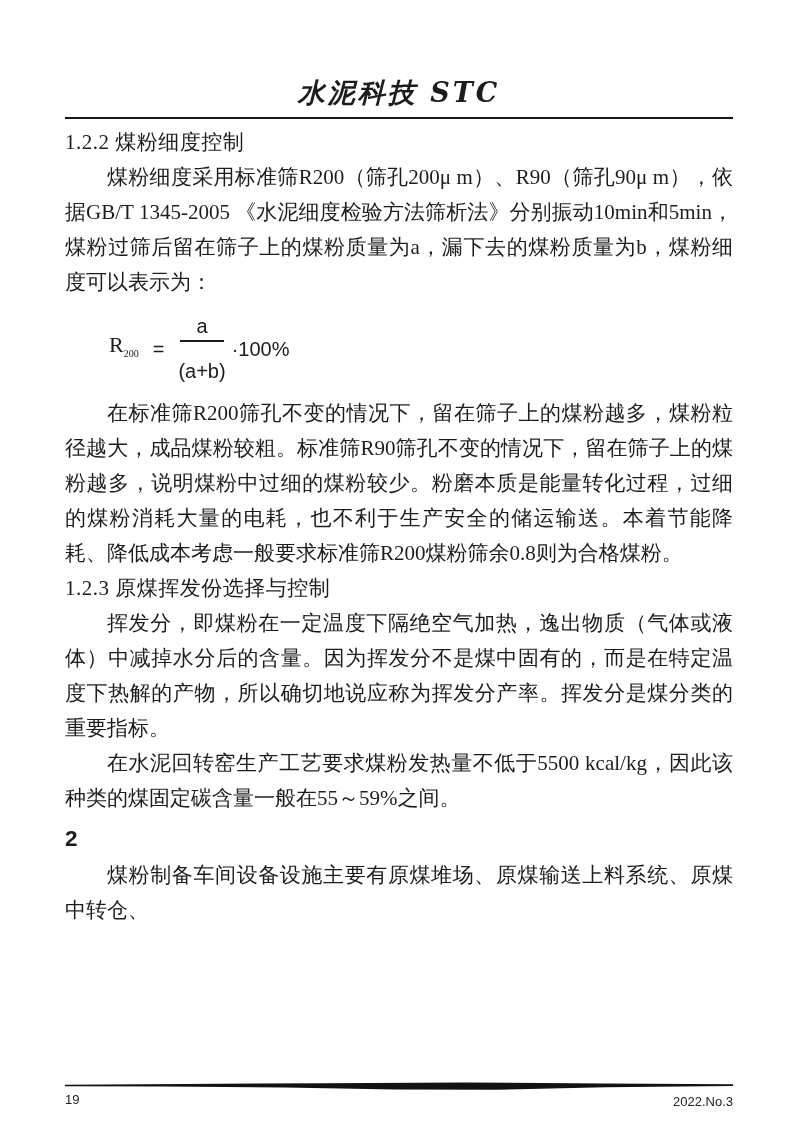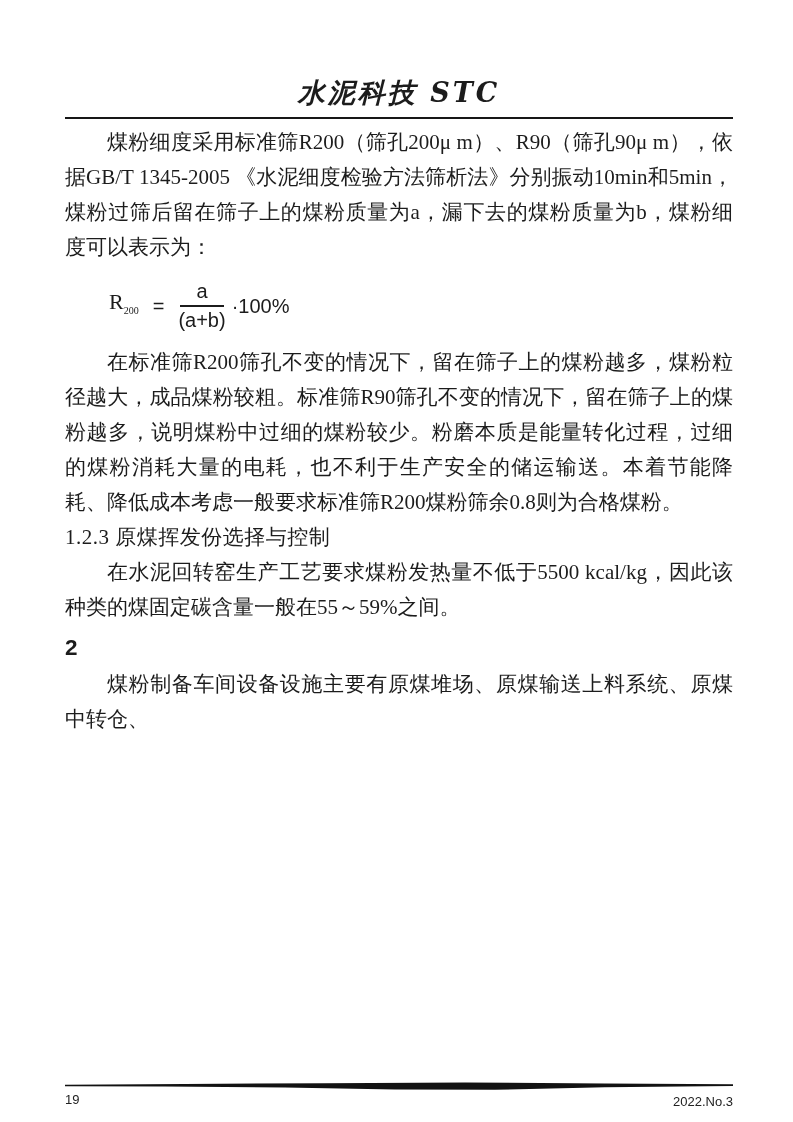--- a/index.html
+++ b/index.html
@@ -77,21 +77,21 @@
   .frac {
     display: inline-flex;
     flex-direction: column;
     align-items: center;
     line-height: 1.25;
   }
   .frac .num {
     padding: 0 16px 1px 16px;
     border-bottom: 2px solid #1c1c1c;
   }
-  .frac .den { padding-top: 1px; }
+  .frac .den { padding-top: 17px; }
   .formula-factor { margin-left: 6px; }
 
   
   .h2-row {
     display: flex;
     align-items: baseline;
     font-weight: 700;
     font-size: 22.5px;
     line-height: 38px;
     margin-top: 4px;
@@ -125,37 +125,39 @@
 
 <div class="page">
 
   <div class="header">
     <div class="journal-title">水泥科技 STC</div>
     <div class="header-rule"></div>
   </div>
 
   <div class="content">
 
+    <div class="sub-heading">1.2.2 煤粉细度控制</div>
 
     <p class="para">煤粉细度采用标准筛R200（筛孔200μ m）、R90（筛孔90μ m），依据GB/T 1345-2005 《水泥细度检验方法筛析法》分别振动10min和5min，煤粉过筛后留在筛子上的煤粉质量为a，漏下去的煤粉质量为b，煤粉细度可以表示为：</p>
 
     <div class="formula-row">
       <span class="formula-lhs"><span>R</span><span class="formula-sub">200</span></span>
       <span class="formula-eq">=</span>
       <span class="frac">
         <span class="num">a</span>
         <span class="den">(a+b)</span>
       </span>
       <span class="formula-factor">·100%</span>
     </div>
 
     <p class="para">在标准筛R200筛孔不变的情况下，留在筛子上的煤粉越多，煤粉粒径越大，成品煤粉较粗。标准筛R90筛孔不变的情况下，留在筛子上的煤粉越多，说明煤粉中过细的煤粉较少。粉磨本质是能量转化过程，过细的煤粉消耗大量的电耗，也不利于生产安全的储运输送。本着节能降耗、降低成本考虑一般要求标准筛R200煤粉筛余0.8则为合格煤粉。</p>
 
     <div class="sub-heading">1.2.3 原煤挥发份选择与控制</div>
 
+    <p class="para">挥发分，即煤粉在一定温度下隔绝空气加热，逸出物质（气体或液体）中减掉水分后的含量。因为挥发分不是煤中固有的，而是在特定温度下热解的产物，所以确切地说应称为挥发分产率。挥发分是煤分类的重要指标。</p>
 
 
     <p class="para">在水泥回转窑生产工艺要求煤粉发热量不低于5500 kcal/kg，因此该种类的煤固定碳含量一般在55～59%之间。</p>
 
 
     <div class="h2-row">
       <span class="h2-number">2</span>
     </div>
 
     <p class="para">煤粉制备车间设备设施主要有原煤堆场、原煤输送上料系统、原煤中转仓、</p>

